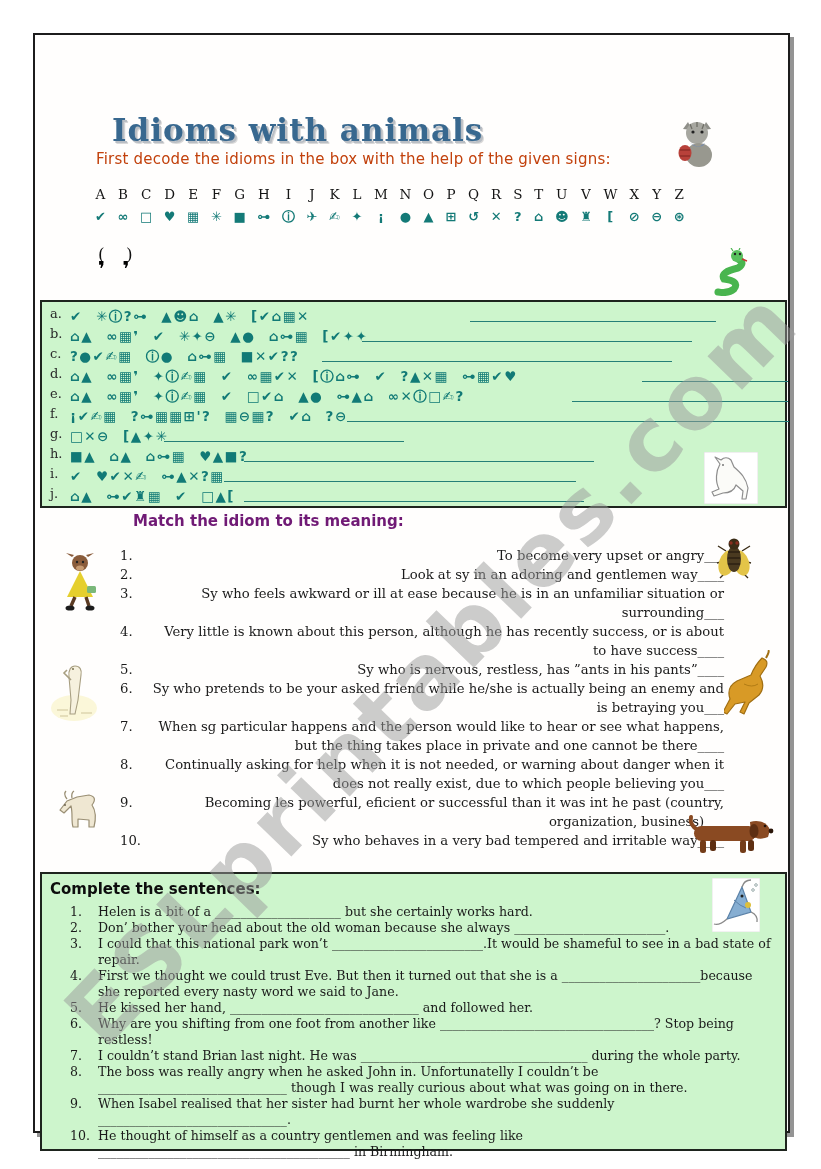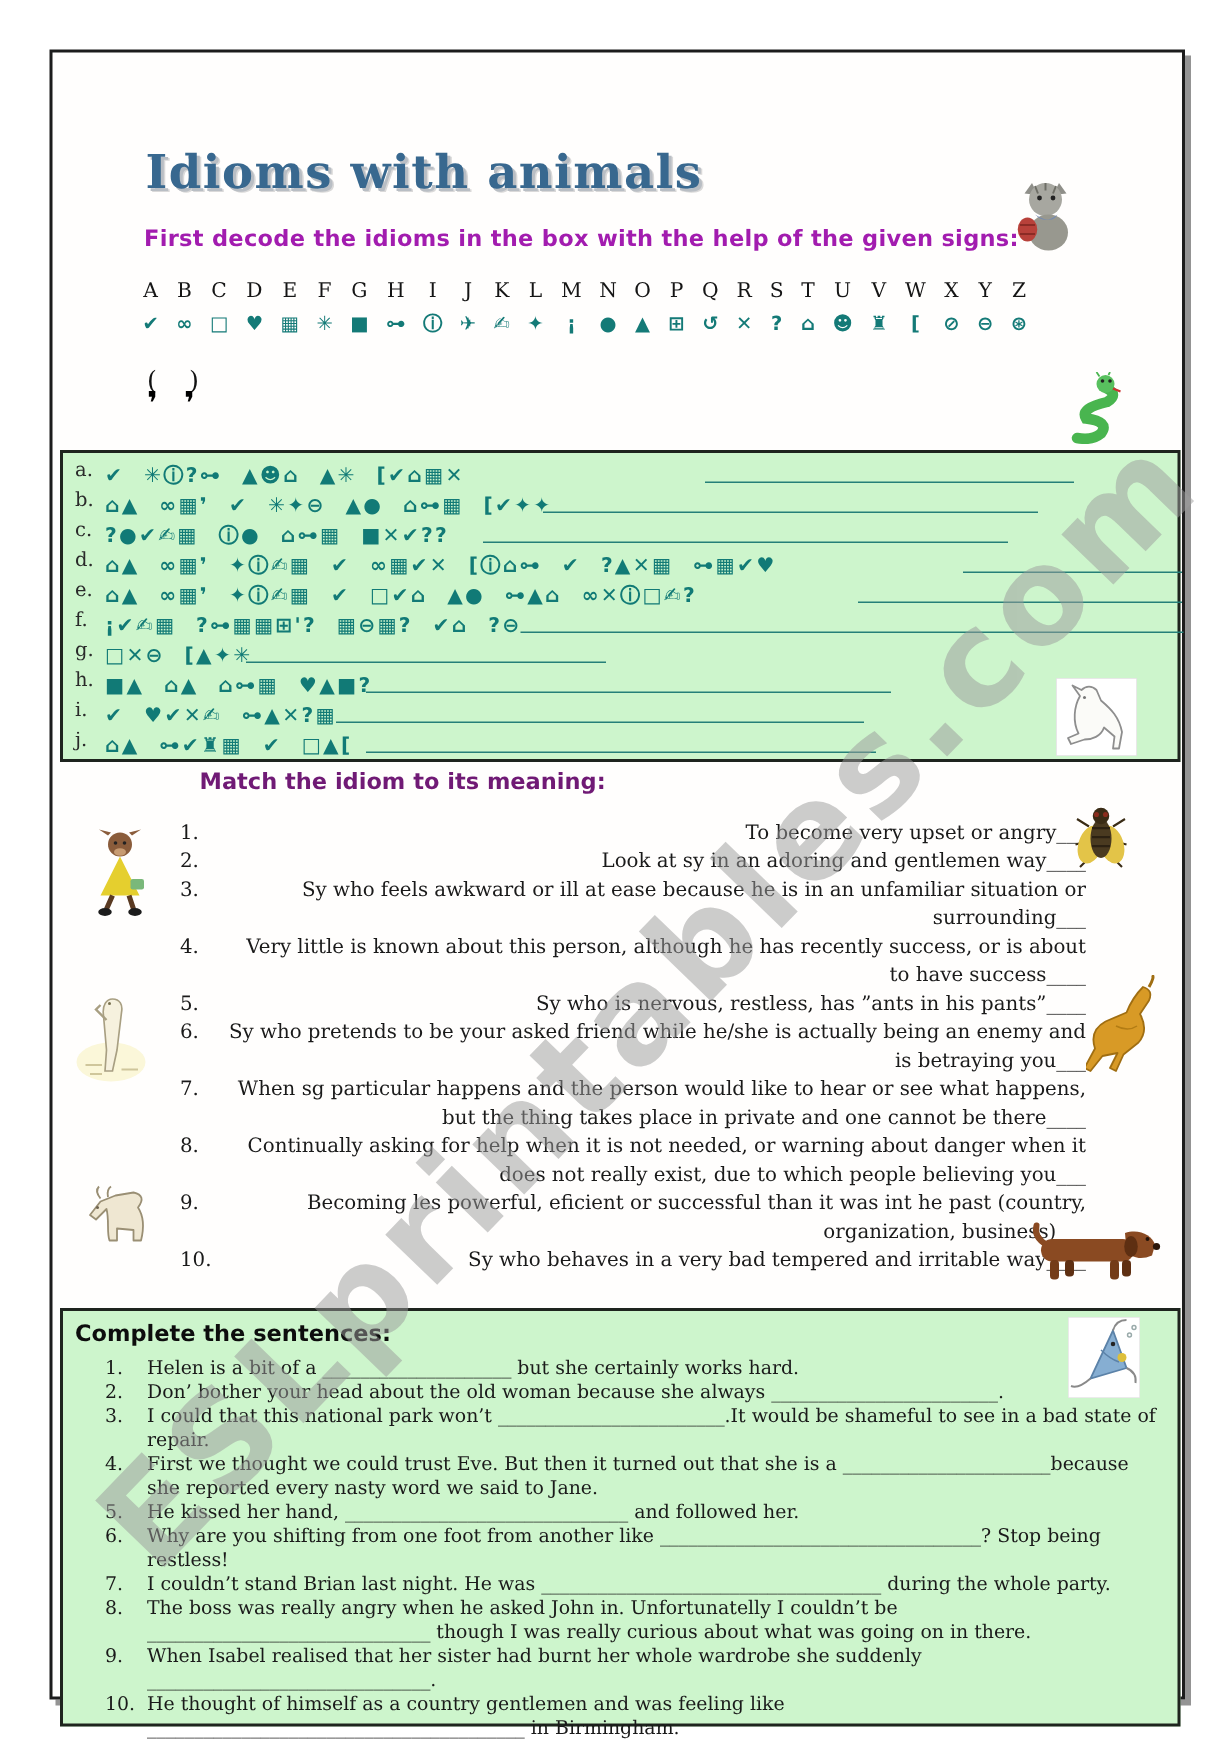--- a/index.html
+++ b/index.html
@@ -6,28 +6,28 @@
   body{
     width:821px;height:1169px;position:relative;background:#ffffff;
     font-family:"DejaVu Sans",sans-serif;overflow:hidden;
   }
   .frame{
     position:absolute;left:33px;top:33px;width:753px;height:1096px;
     border:2px solid #1c1c1c;background:#fffefd;
     box-shadow:4px 4px 0 rgba(60,60,60,.55);
   }
   .title{
-    position:absolute;left:96px;top:96px;margin:1px;
+    position:absolute;left:96px;top:96px;margin:16px;
     font-family:"DejaVu Serif",serif;font-weight:bold;font-size:31px;
     color:#38688f;letter-spacing:1px;
     text-shadow:2px 2px 0 #b9bec4, 3px 3px 0 rgba(150,150,150,.35);
   }
   .instr{
     position:absolute;left:96px;top:150px;width:600px;
-    font-size:15px;font-weight:bold;color:#a21caf;letter-spacing:.2px;
+    font-size:15px;font-weight:normal;color:#c2410c;letter-spacing:.2px;
   }
   .alphabet{
     position:absolute;left:95px;top:186px;width:590px;
     display:flex;justify-content:space-between;
   }
   .acol{display:flex;flex-direction:column;align-items:center;gap:8px;}
   .alet{font-family:"DejaVu Serif",serif;font-size:13.5px;color:#151515;}
   .asym{font-size:13px;font-weight:bold;color:#147a77;line-height:14px;}
   .punct{position:absolute;left:98px;top:244px;}
   .parens{font-family:"DejaVu Serif",serif;font-size:17px;color:#111;letter-spacing:8px;}

